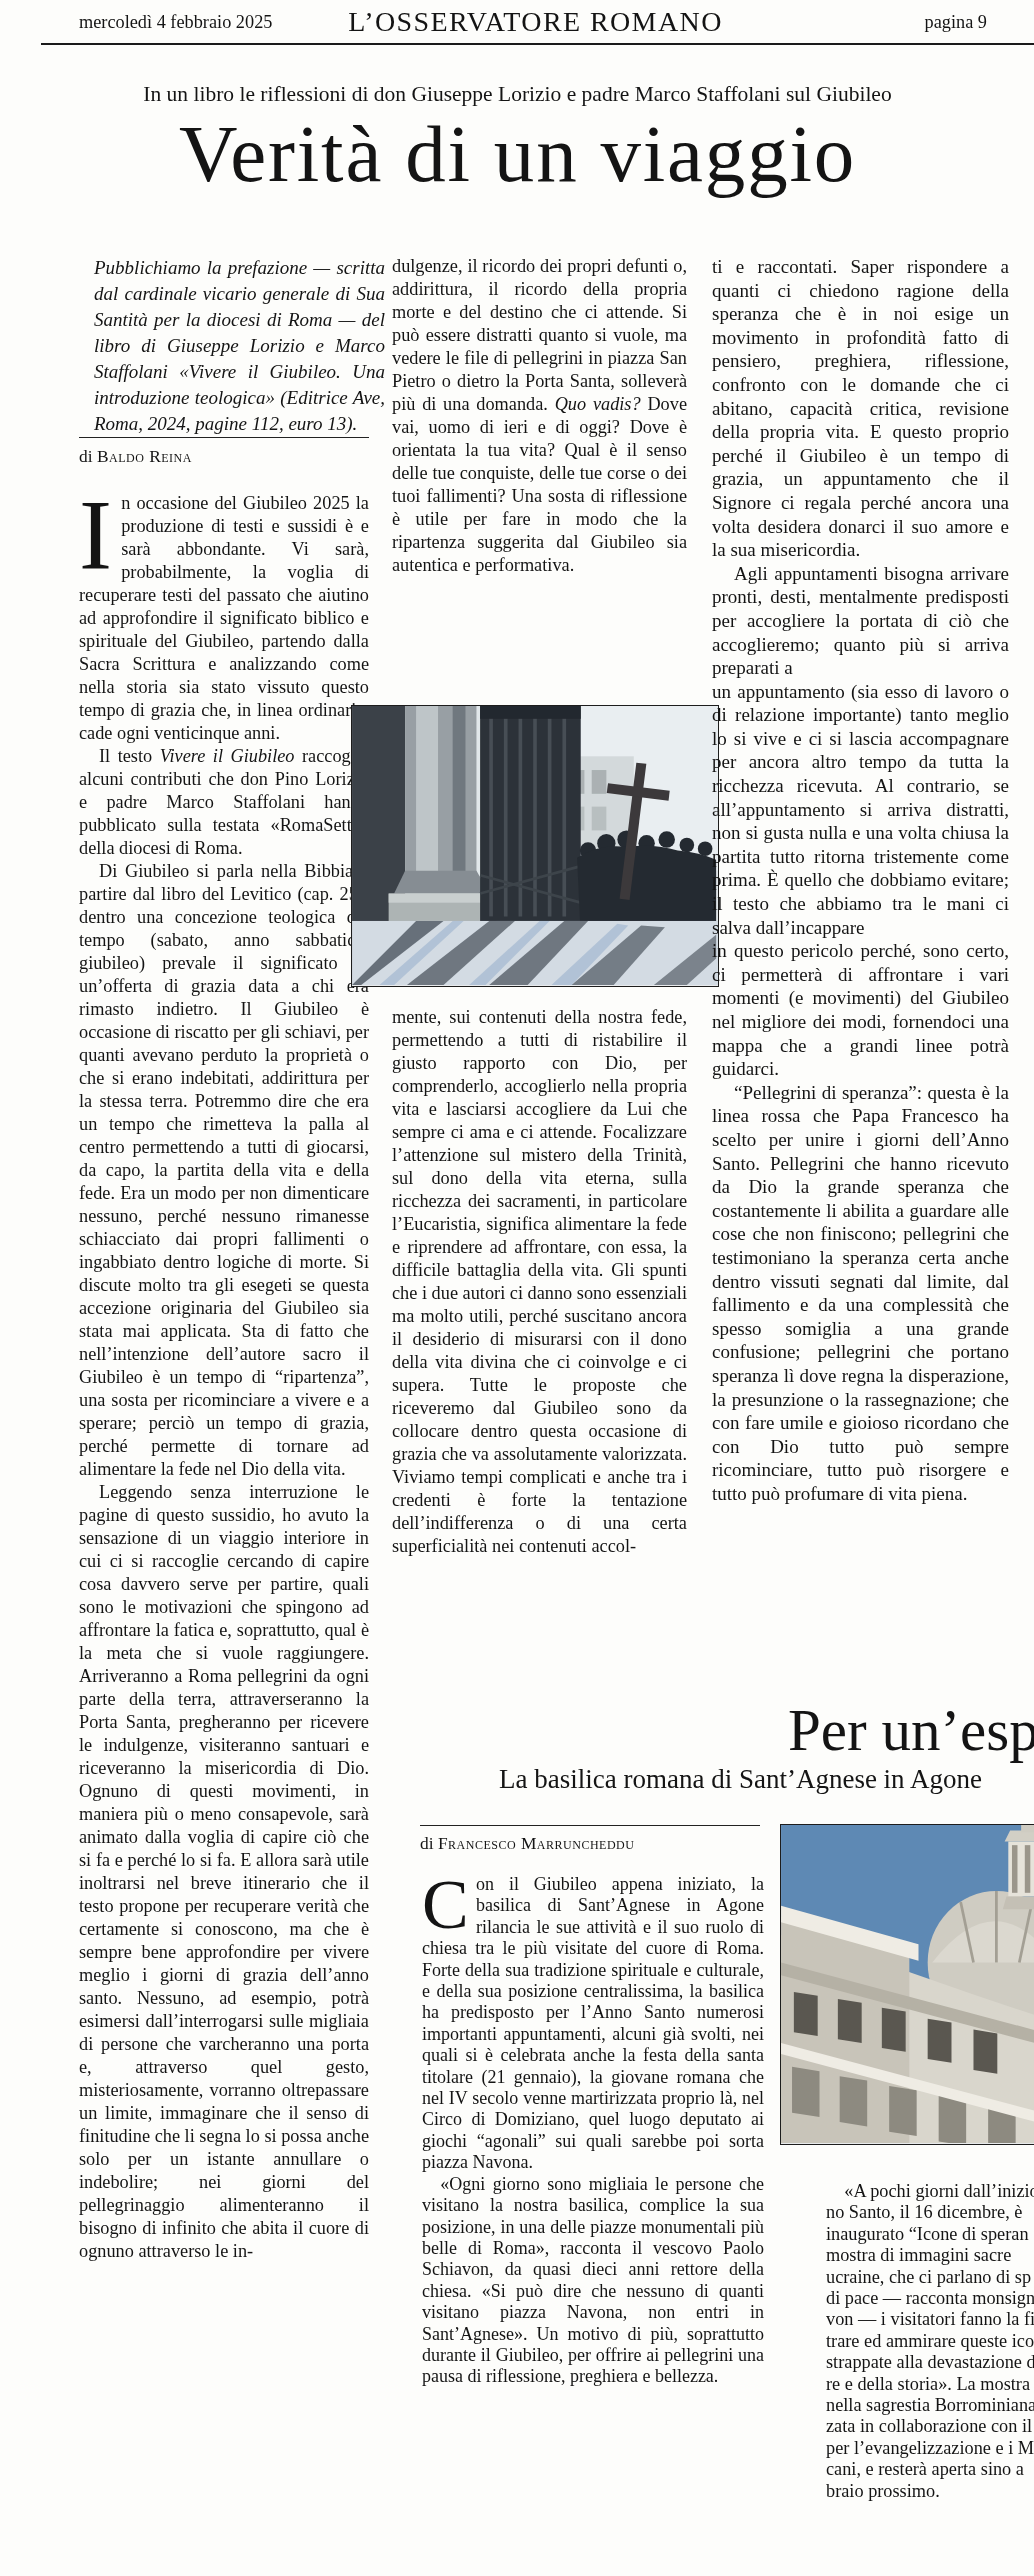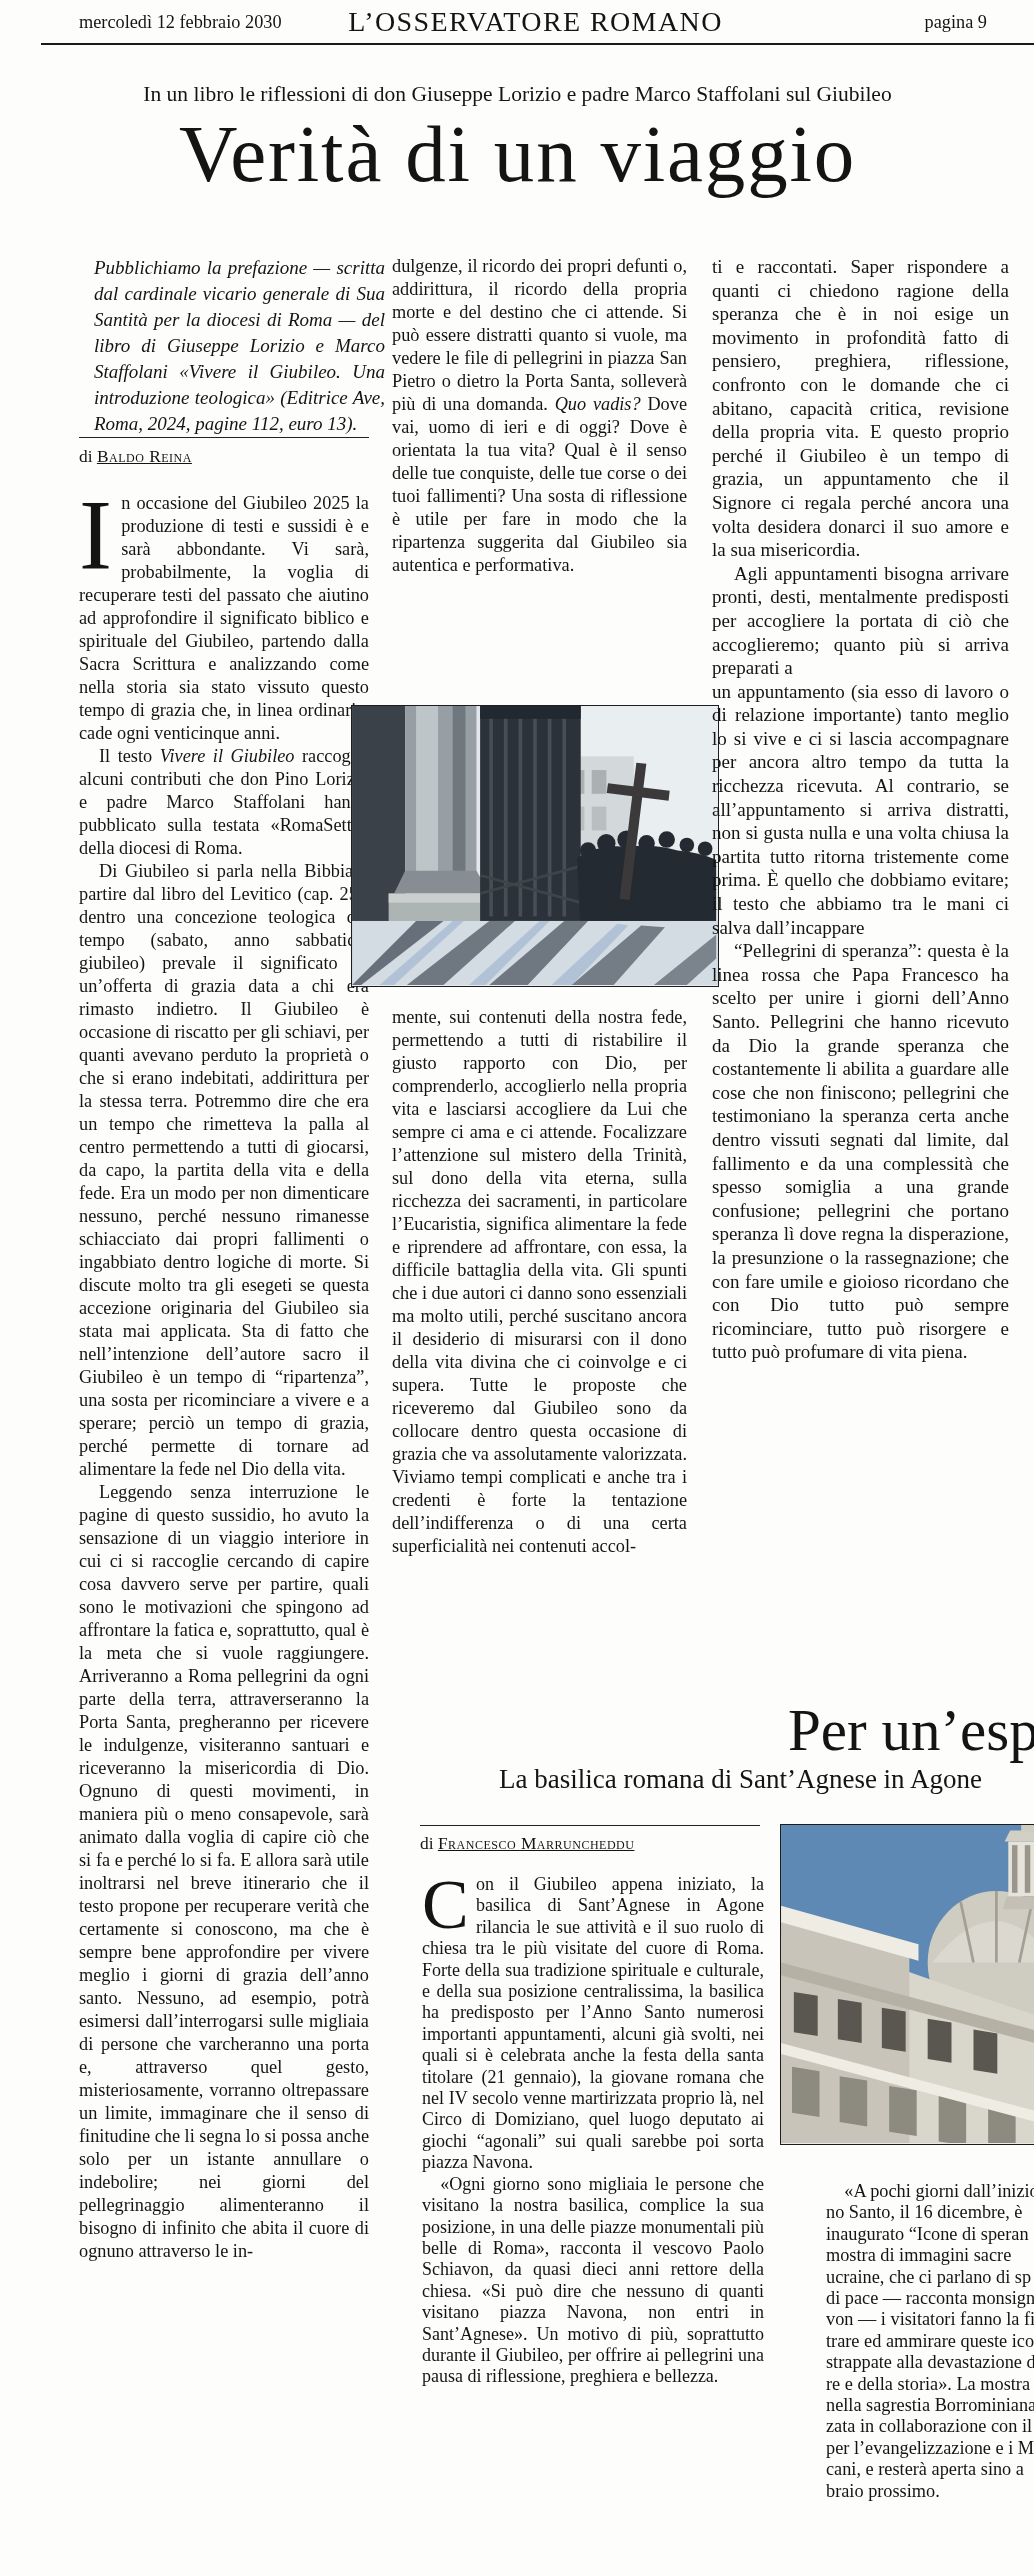--- a/index.html
+++ b/index.html
@@ -14,21 +14,21 @@
   .thinrule{background:#222;height:1.4px;}
   .just{text-align:justify;}
   .colbody{font-size:18.3px;line-height:23px;}
   .colbody p{margin:0;}
   .colbody p.ind{text-indent:20px;}
   .col3body{font-size:19px;line-height:23.6px;}
   .col3body p{margin:0;}
   .col3body p.ind{text-indent:22px;}
   .wrapindent{margin-left:24px;}
   .it{font-style:italic;}
-  .sc{font-variant:small-caps;letter-spacing:0.5px;text-decoration:underline;}
+  .sc{font-variant:small-caps;letter-spacing:0.5px;}
   .dropcap1{float:left;font-size:99px;line-height:77px;padding:3.7px 9.2px 0 0;}
   .dropcap2{float:left;font-size:70px;line-height:55px;padding:2.7px 7.3px 0 0;}
   .headerdate{font-size:18.3px;}
   .masthead{font-size:28px;letter-spacing:1.4px;padding-left:36px;}
   .pagelabel{font-size:18.3px;}
   .kicker{font-size:21.5px;}
   .bigtitle{font-size:81px;letter-spacing:1.8px;font-weight:400;}
   .standfirst{font-size:19px;line-height:26px;font-style:italic;margin-left:15px;}
   .byline{font-size:17.4px;}
   .a2headline{font-size:59px;white-space:nowrap;font-weight:400;}
@@ -36,21 +36,21 @@
   .a2body{font-size:18px;line-height:21.4px;}
   .a2body p{margin:0;}
   .a2body p.ind{text-indent:18.3px;}
   .a2col2{font-size:18.3px;line-height:21.4px;white-space:pre-line;text-indent:18.3px;margin-left:40px;}
   .photoframe{border:1.4px solid #1d1d1d;box-sizing:border-box;overflow:hidden;background:#e8eaec;}
   svg{display:block;}
 </style>
 </head>
 <body>
 
-<div class="abs headerdate" style="left:79px;top:12px;">mercoledì 12 febbraio 2030</div>
+<div class="abs headerdate" style="left:79px;top:12px;">mercoledì 4 febbraio 2025</div>
 <div class="abs center masthead" style="top:5.5px;">L’OSSERVATORE ROMANO</div>
 <div class="abs pagelabel" style="top:12px;right:48px;">pagina 9</div>
 <div class="abs rule" style="left:41px;top:43px;width:994px;"></div>
 
 <div class="abs center kicker" style="top:82px;">In un libro le riflessioni di don Giuseppe Lorizio e padre Marco Staffolani sul Giubileo</div>
 <h1 class="abs center bigtitle" style="top:108px;margin:0;">Verità di un viaggio</h1>
 
 <div class="abs standfirst just" style="left:79px;top:255px;width:291px;">Pubblichiamo la prefazione — scritta dal cardinale vicario generale di Sua Santità per la diocesi di Roma — del libro di Giuseppe Lorizio e Marco Staffolani «Vivere il Giubileo. Una introduzione teologica» (Editrice Ave, Roma, 2024, pagine 112, euro 13).</div>
 <div class="abs thinrule" style="left:79px;top:437px;width:290px;"></div>
 <div class="abs byline" style="left:79px;top:446px;"><span>di </span><span class="sc">Baldo Reina</span></div>
@@ -141,20 +141,21 @@
 </div>
 
 <div class="abs colbody just" style="left:392px;top:1006px;width:295px;height:744px;overflow:hidden;">
   <p>mente, sui contenuti della nostra fede, permettendo a tutti di ristabilire il giusto rapporto con Dio, per comprenderlo, accoglierlo nella propria vita e lasciarsi accogliere da Lui che sempre ci ama e ci attende. Focalizzare l’attenzione sul mistero della Trinità, sul dono della vita eterna, sulla ricchezza dei sacramenti, in particolare l’Eucaristia, significa alimentare la fede e riprendere ad affrontare, con essa, la difficile battaglia della vita. Gli spunti che i due autori ci danno sono essenziali ma molto utili, perché suscitano ancora il desiderio di misurarsi con il dono della vita divina che ci coinvolge e ci supera. Tutte le proposte che riceveremo dal Giubileo sono da collocare dentro questa occasione di grazia che va assolutamente valorizzata. Viviamo tempi complicati e anche tra i credenti è forte la tentazione dell’indifferenza o di una certa superficialità nei contenuti accol-</p>
 </div>
 
 <div class="abs col3body just" style="left:712px;top:255px;width:297px;height:1364px;overflow:hidden;">
   <p>ti e raccontati. Saper rispondere a quanti ci chiedono ragione della speranza che è in noi esige un movimento in profondità fatto di pensiero, preghiera, riflessione, confronto con le domande che ci abitano, capacità critica, revisione della propria vita. E questo proprio perché il Giubileo è un tempo di grazia, un appuntamento che il Signore ci regala perché ancora una volta desidera donarci il suo amore e la sua misericordia.</p>
   <p class="ind">Agli appuntamenti bisogna arrivare pronti, desti, mentalmente predisposti per accogliere la portata di ciò che accoglieremo; quanto più si arriva preparati a</p>
   <p class="wrapindent">un appuntamento (sia esso di lavoro o di relazione importante) tanto meglio lo si vive e ci si lascia accompagnare per ancora altro tempo da tutta la ricchezza ricevuta. Al contrario, se all’appuntamento si arriva distratti, non si gusta nulla e una volta chiusa la partita tutto ritorna tristemente come prima. È quello che dobbiamo evitare; il testo che abbiamo tra le mani ci salva dall’incappare</p>
+  <p>in questo pericolo perché, sono certo, ci permetterà di affrontare i vari momenti (e movimenti) del Giubileo nel migliore dei modi, fornendoci una mappa che a grandi linee potrà guidarci.</p>
   <p class="ind">“Pellegrini di speranza”: questa è la linea rossa che Papa Francesco ha scelto per unire i giorni dell’Anno Santo. Pellegrini che hanno ricevuto da Dio la grande speranza che costantemente li abilita a guardare alle cose che non finiscono; pellegrini che testimoniano la speranza certa anche dentro vissuti segnati dal limite, dal fallimento e da una complessità che spesso somiglia a una grande confusione; pellegrini che portano speranza lì dove regna la disperazione, la presunzione o la rassegnazione; che con fare umile e gioioso ricordano che con Dio tutto può sempre ricominciare, tutto può risorgere e tutto può profumare di vita piena.</p>
 </div>
 
 <div class="abs a2headline" style="left:788px;top:1696px;">Per un’espe</div>
 <div class="abs a2subhead" style="left:499px;top:1764px;">La basilica romana di Sant’Agnese in Agone</div>
 <div class="abs thinrule" style="left:420px;top:1825px;width:340px;"></div>
 <div class="abs byline" style="left:420px;top:1833px;"><span>di </span><span class="sc">Francesco Marruncheddu</span></div>
 
 <div class="abs a2body just" style="left:422px;top:1874px;width:342px;height:650px;overflow:hidden;">
   <p><span class="dropcap2">C</span><span>on il Giubileo appena iniziato, la basilica di Sant’Agnese in Agone rilancia le sue attività e il suo ruolo di chiesa tra le più visitate del cuore di Roma. Forte della sua tradizione spirituale e culturale, e della sua posizione centralissima, la basilica ha predisposto per l’Anno Santo numerosi importanti appuntamenti, alcuni già svolti, nei quali si è celebrata anche la festa della santa titolare (21 gennaio), la giovane romana che nel IV secolo venne martirizzata proprio là, nel Circo di Domiziano, quel luogo deputato ai giochi “agonali” sui quali sarebbe poi sorta piazza Navona.</span></p>

